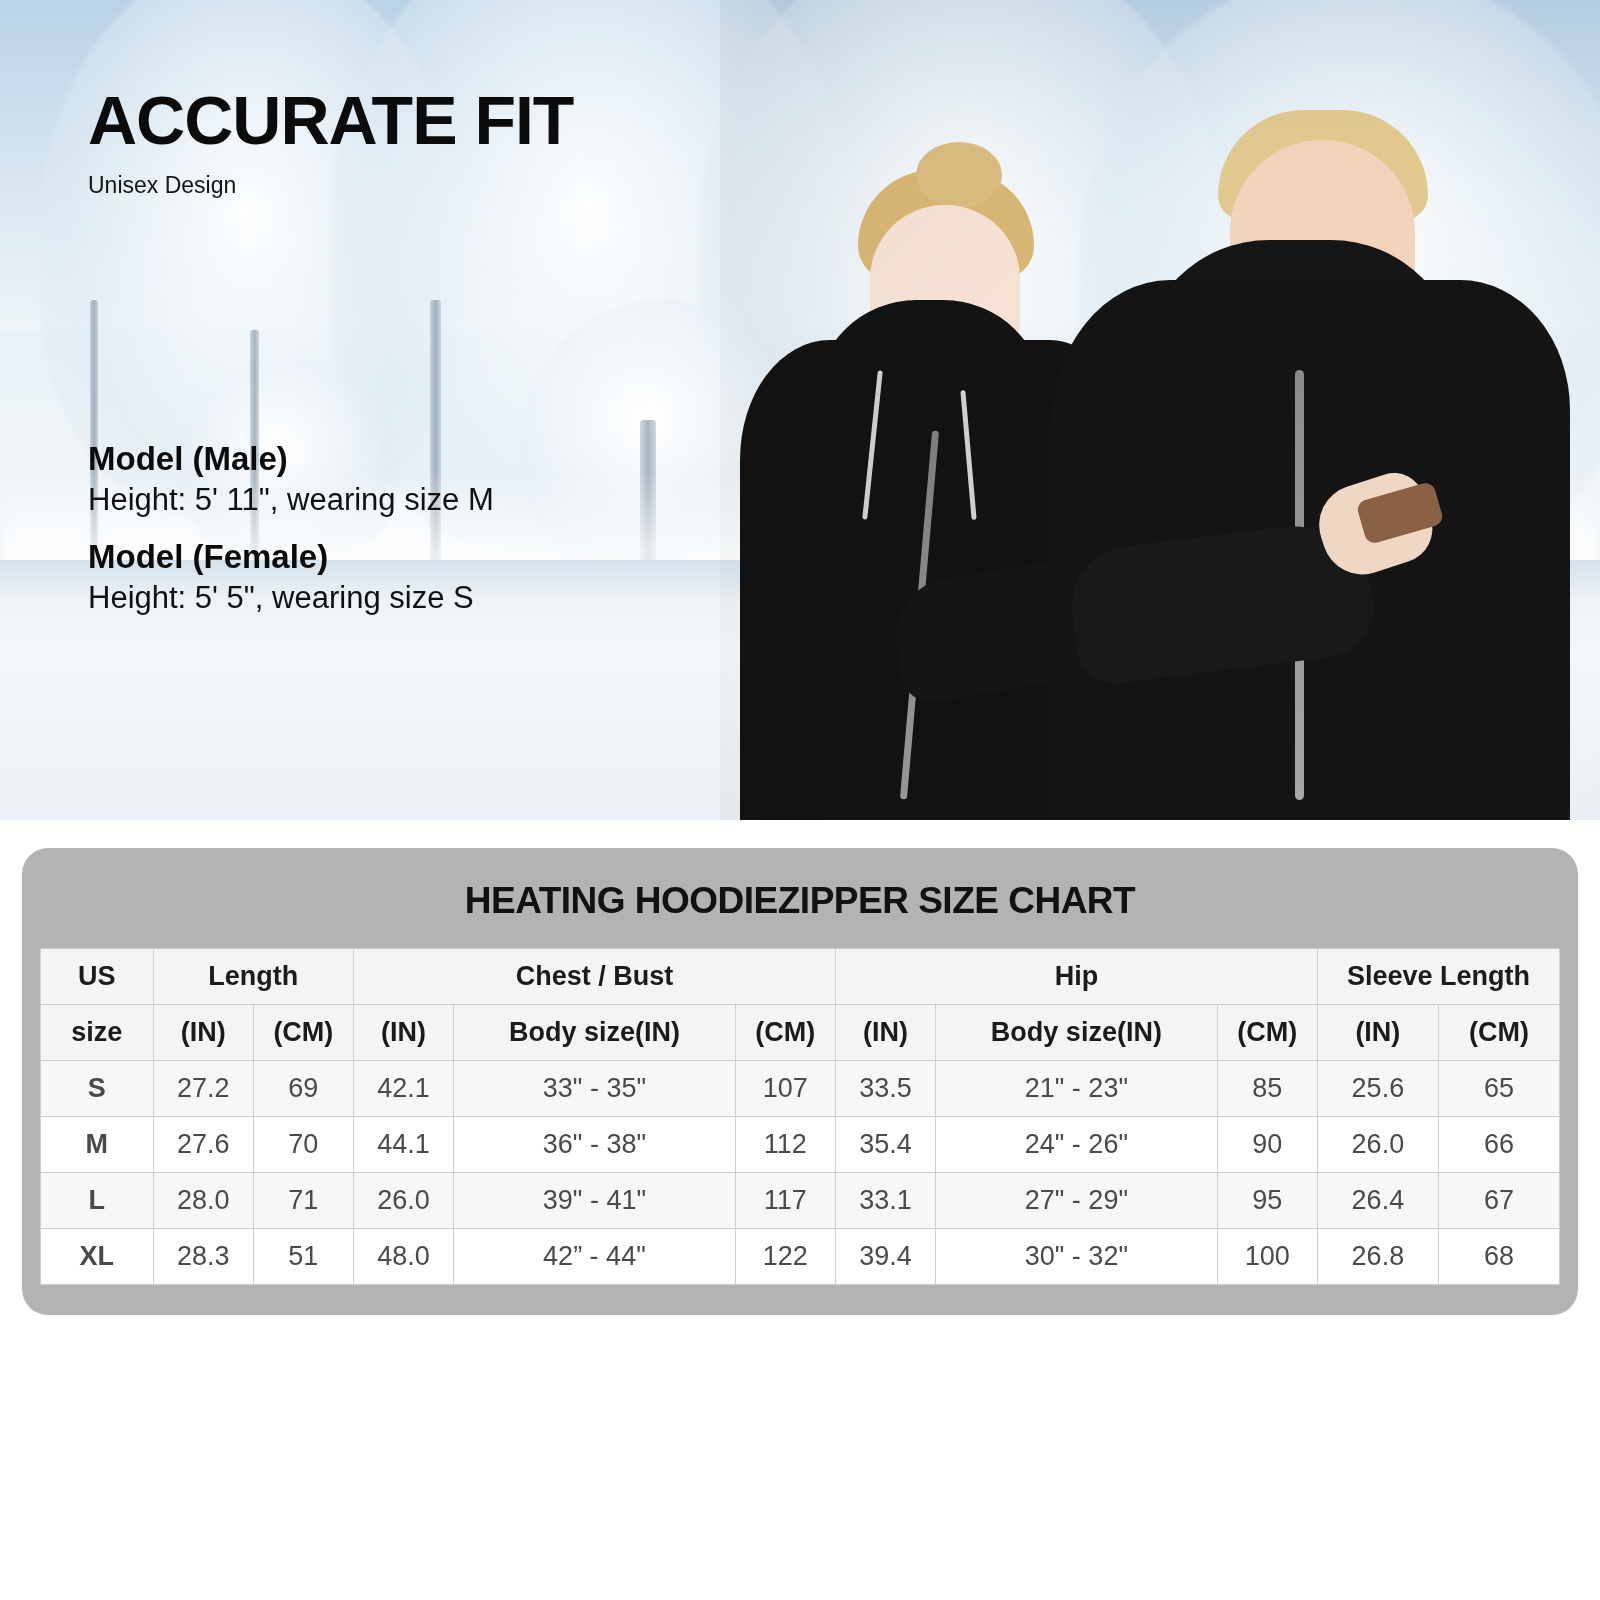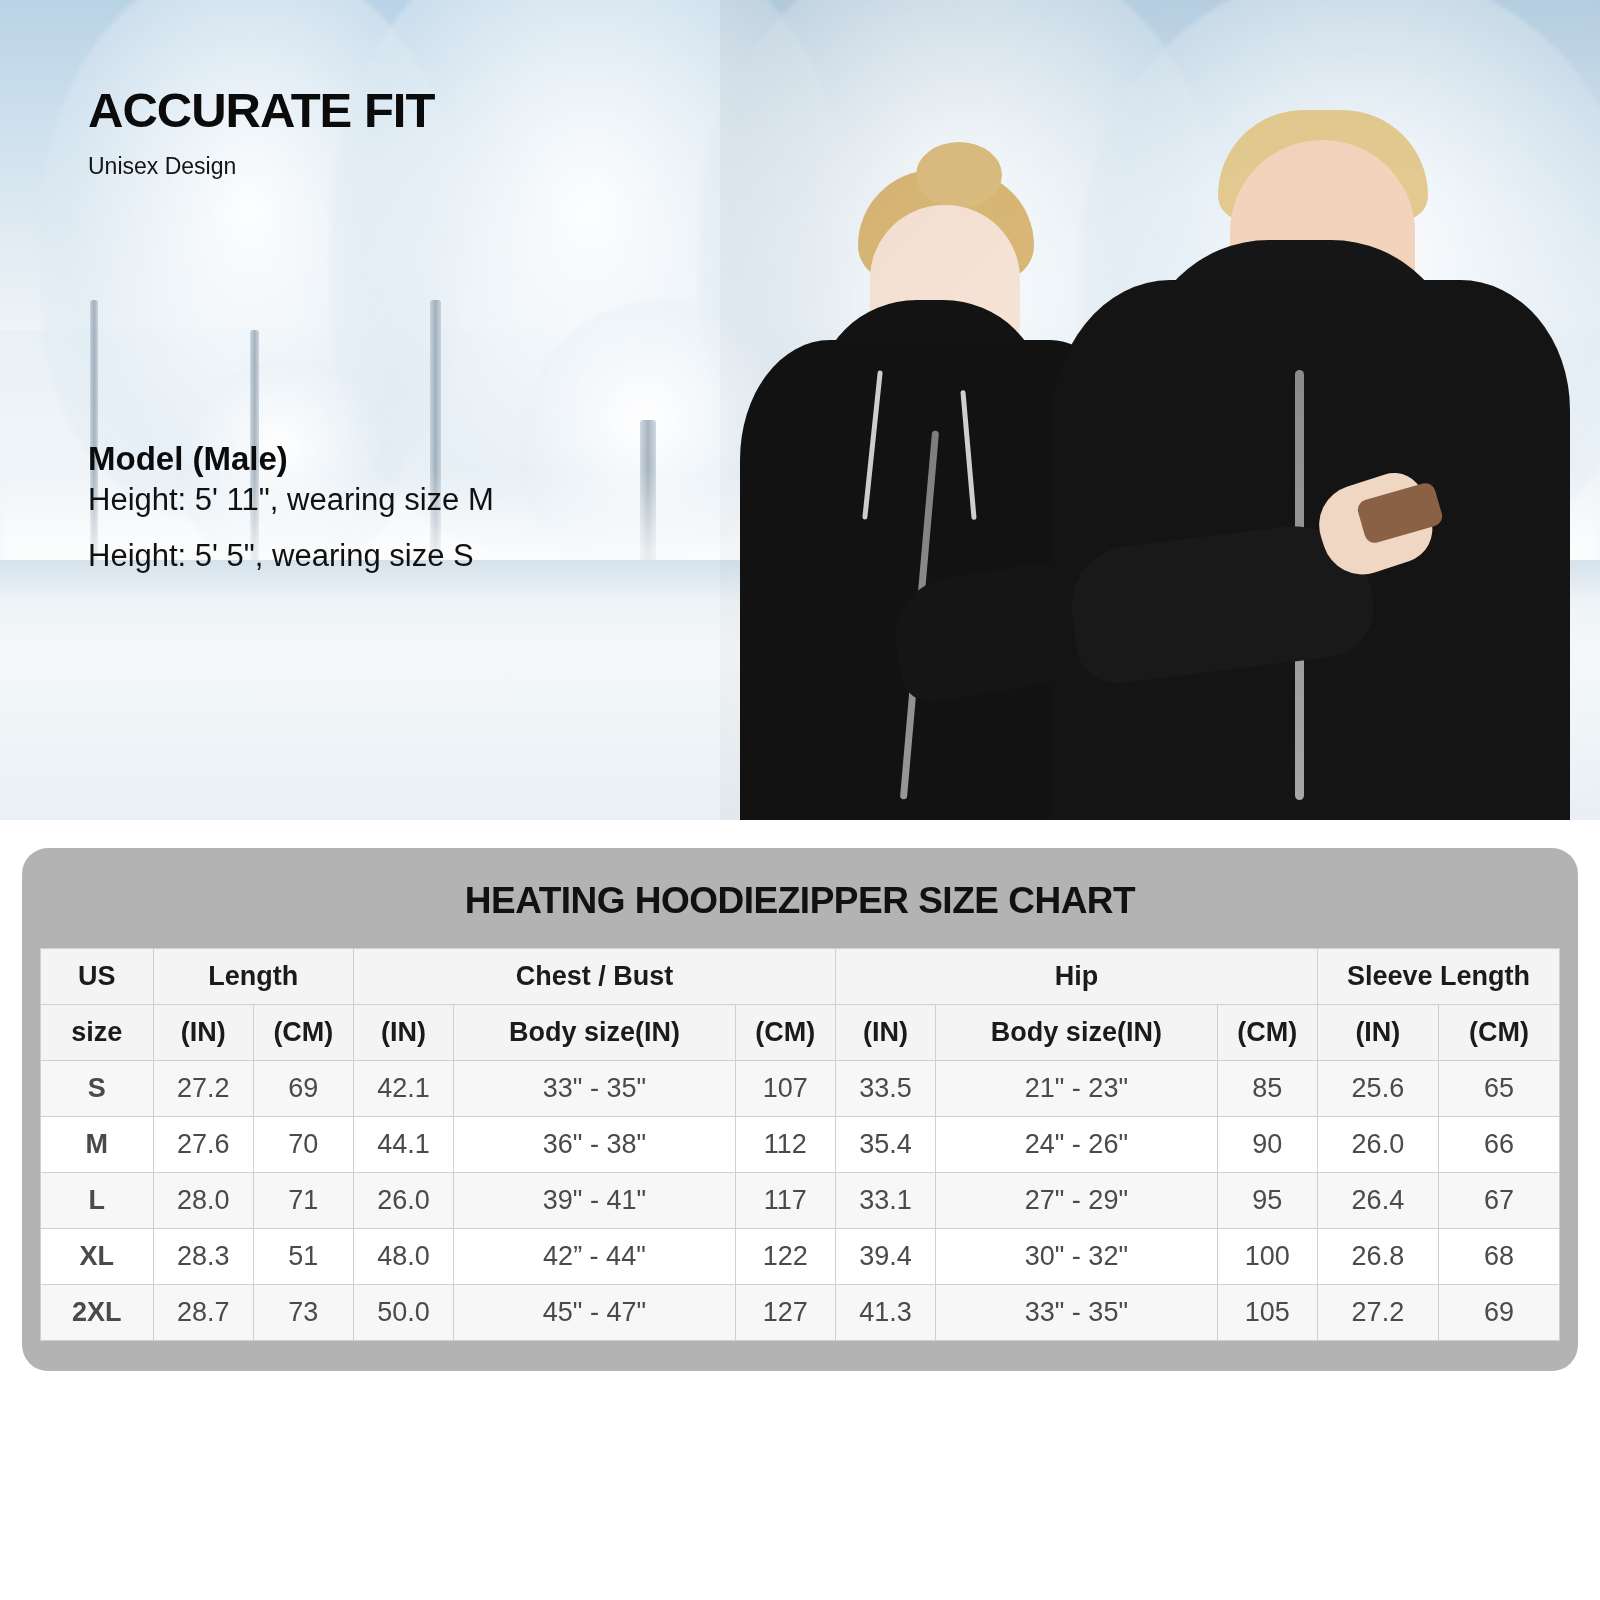--- a/index.html
+++ b/index.html
@@ -67,21 +67,21 @@
 
   
   .hero-text {
     position: absolute;
     left: 88px;
     top: 86px;
     width: 700px;
     color: #0b0b0b;
   }
   .hero-title {
-    font-size: 49px;
+    font-size: 68px;
     font-weight: 800;
     letter-spacing: -1px;
     line-height: 1.0;
     margin: 0 0 18px 0;
     font-family: "Liberation Sans", sans-serif;
   }
   .hero-sub {
     font-size: 23px;
     font-weight: 400;
     color: #141414;
@@ -423,20 +423,21 @@
     <h1 class="hero-title">ACCURATE FIT</h1>
     <p class="hero-sub">Unisex Design</p>
   </div>
 
   <div class="models">
     <div class="model-block">
       <p class="model-label">Model (Male)</p>
       <p class="model-detail">Height: 5' 11", wearing size M</p>
     </div>
     <div class="model-block">
+      <p class="model-label">Model (Female)</p>
       <p class="model-detail">Height: 5' 5", wearing size S</p>
     </div>
   </div>
 </div>
 
 <div class="chart-section">
   <div class="chart-panel">
     <div class="chart-title">HEATING HOODIEZIPPER SIZE CHART</div>
 
     <table class="size-chart">
@@ -521,29 +522,16 @@
           <td>51</td>
           <td>48.0</td>
           <td>42” - 44"</td>
           <td>122</td>
           <td>39.4</td>
           <td>30" - 32"</td>
           <td>100</td>
           <td>26.8</td>
           <td>68</td>
         </tr>
-        <tr>
-          <td class="size-cell">2XL</td>
-          <td>28.7</td>
-          <td>73</td>
-          <td>50.0</td>
-          <td>45" - 47"</td>
-          <td>127</td>
-          <td>41.3</td>
-          <td>33" - 35"</td>
-          <td>105</td>
-          <td>27.2</td>
-          <td>69</td>
-        </tr>
       </tbody>
     </table>
   </div>
 </div>
 
 </body></html>

